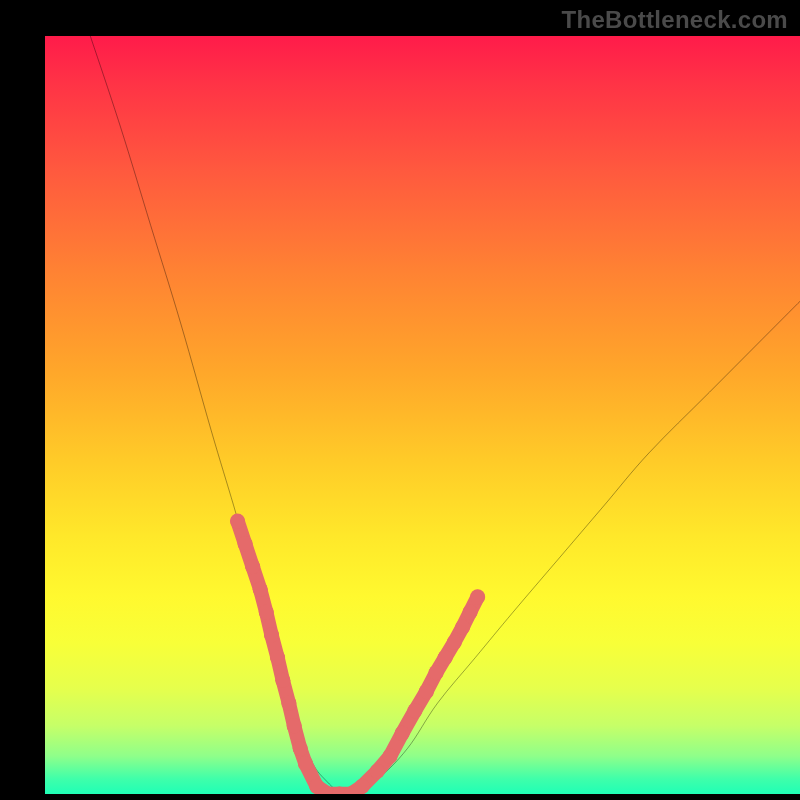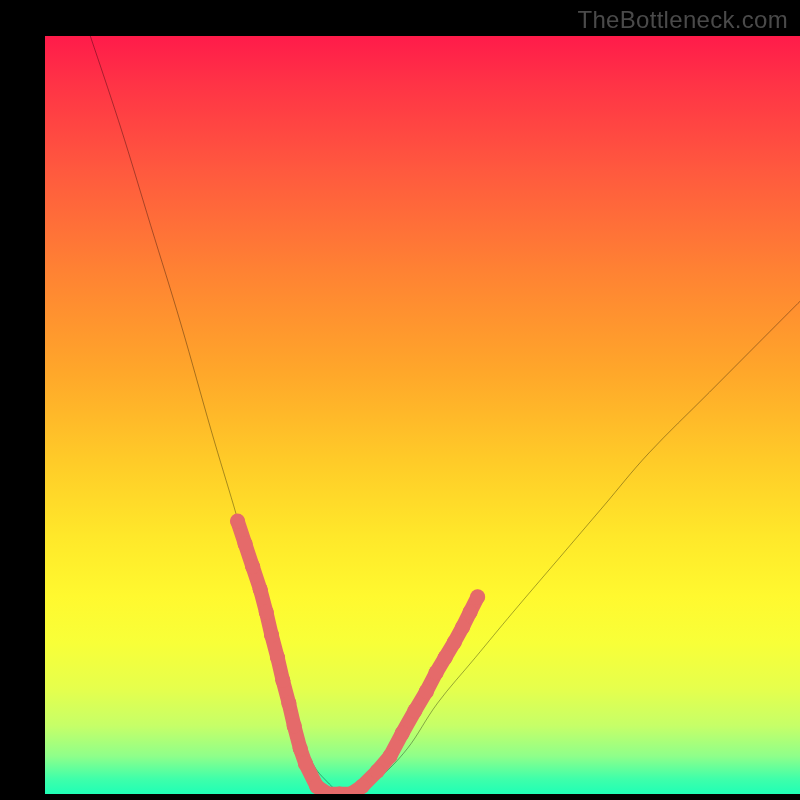--- a/index.html
+++ b/index.html
@@ -16,21 +16,21 @@
     width: 800px;
     height: 800px;
     background: #000;
   }
   .attribution {
     position: absolute;
     top: 6px;
     right: 12px;
     color: #4a4a4a;
     font-size: 24px;
-    font-weight: 400;
+    font-weight: 700;
     letter-spacing: 0.3px;
     z-index: 5;
   }
   .plot {
     position: absolute;
     left: 45px;
     top: 36px;
     width: 755px;
     height: 758px;
     background: linear-gradient(to bottom,

